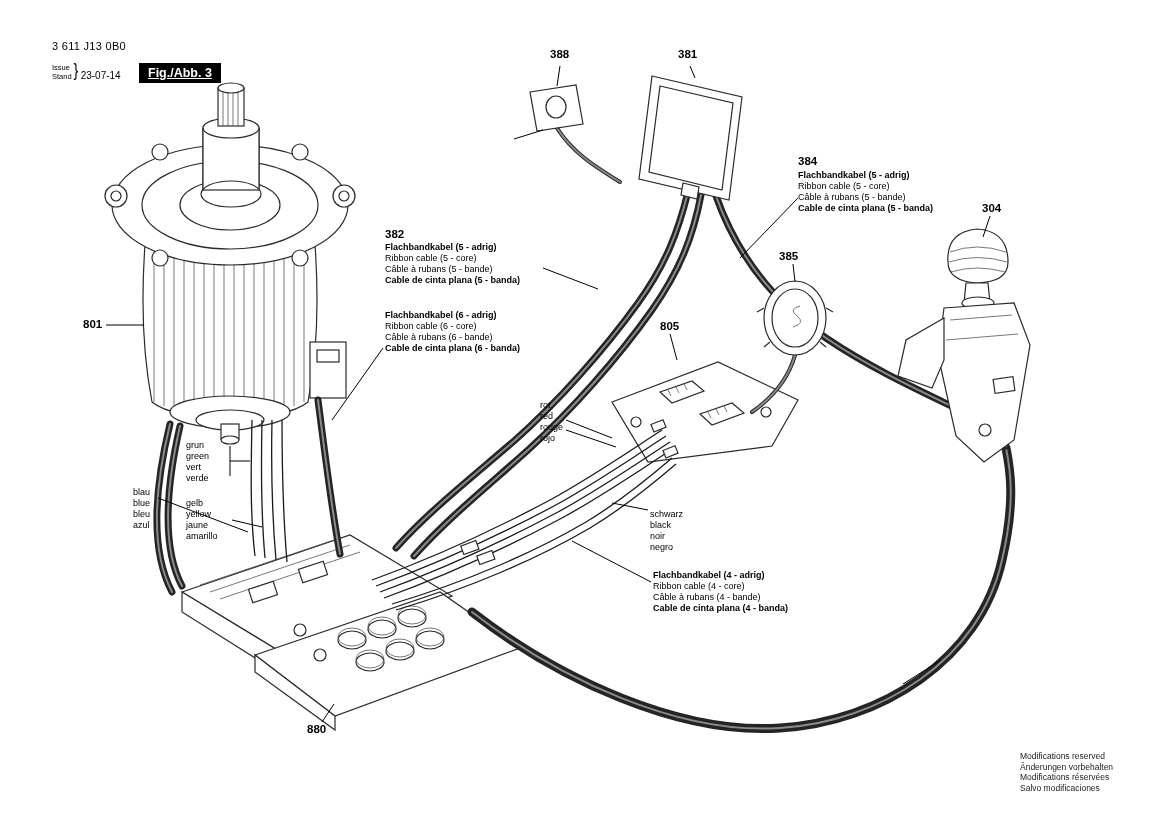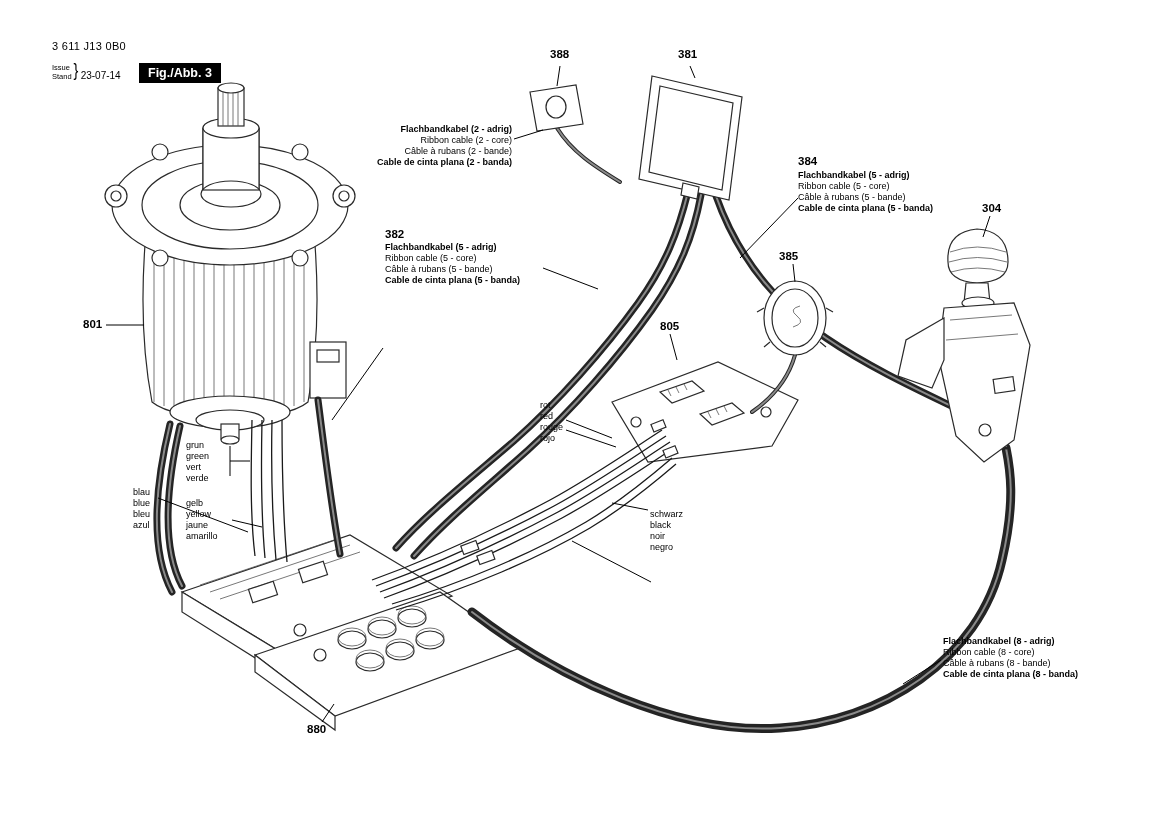--- a/index.html
+++ b/index.html
@@ -17,21 +17,21 @@
   .cable .ln:nth-child(1), .cable .ln:nth-child(4) { font-weight:bold; }
 
   .pnum { position:absolute; font-size:11.5px; font-weight:bold; }
 
   .header-code { position:absolute; left:52px; top:40px; font-size:11px; letter-spacing:.3px; }
   .issue-block { position:absolute; left:52px; top:60px; display:flex; align-items:flex-end; gap:1px; }
   .issue-col { display:flex; flex-direction:column; font-size:7.5px; line-height:9px; }
   .brace { font-size:18px; font-weight:300; transform:scaleX(.8); }
   .issue-date { font-size:10px; margin-left:1px; }
   .figbox { position:absolute; left:139px; top:63px; background:#000; color:#fff;
-            font-weight:bold; font-size:12.5px; padding:3px 9px; }
+            font-weight:bold; font-size:12.5px; padding:3px 9px;text-decoration:underline; }
 
   .footer { position:absolute; left:1020px; top:751px; font-size:8.5px; line-height:10.5px; color:#1b1b1b; }
 
   
   .outline  { stroke:#2a2a2a; stroke-width:1.2; fill:#ffffff; }
   .outline2 { stroke:#2a2a2a; stroke-width:1.2; fill:none; }
   .detail   { stroke:#555; stroke-width:.8; fill:none; }
   .leader   { stroke:#000; stroke-width:1; fill:none; }
   .cbl-o    { stroke:#242424; stroke-width:7; fill:none; stroke-linecap:round; }
   .cbl-o.thin  { stroke-width:4; }
@@ -216,49 +216,49 @@
   <div class="pnum" style="left:550px; top:48px;">388</div>
   <div class="pnum" style="left:678px; top:48px;">381</div>
   <div class="pnum" style="left:798px; top:155px;">384</div>
   <div class="pnum" style="left:982px; top:202px;">304</div>
   <div class="pnum" style="left:385px; top:228px;">382</div>
   <div class="pnum" style="left:779px; top:250px;">385</div>
   <div class="pnum" style="left:660px; top:320px;">805</div>
   <div class="pnum" style="left:83px; top:318px;text-align:right;">801</div>
   <div class="pnum" style="left:307px; top:723px;">880</div>
 
-  <div class="lbl cable right" style="left:330px; top:124px; width:182px;">
-    <div class="ln">Flachbandkabel (2 - adrig)</div>
-    <div class="ln">Ribbon cable (2 - core)</div>
-    <div class="ln">Câble à rubans (2 - bande)</div>
-    <div class="ln">Cable de cinta plana (2 - banda)</div>
-  </div>
 
   <div class="lbl cable" style="left:385px; top:242px;">
     <div class="ln">Flachbandkabel (5 - adrig)</div>
     <div class="ln">Ribbon cable (5 - core)</div>
     <div class="ln">Câble à rubans (5 - bande)</div>
     <div class="ln">Cable de cinta plana (5 - banda)</div>
   </div>
 
+  <div class="lbl cable" style="left:385px; top:310px;">
+    <div class="ln">Flachbandkabel (6 - adrig)</div>
+    <div class="ln">Ribbon cable (6 - core)</div>
+    <div class="ln">Câble à rubans (6 - bande)</div>
+    <div class="ln">Cable de cinta plana (6 - banda)</div>
+  </div>
 
   <div class="lbl cable" style="left:798px; top:170px;">
     <div class="ln">Flachbandkabel (5 - adrig)</div>
     <div class="ln">Ribbon cable (5 - core)</div>
     <div class="ln">Câble à rubans (5 - bande)</div>
     <div class="ln">Cable de cinta plana (5 - banda)</div>
   </div>
 
-
-  <div class="lbl cable" style="left:943px; top:636px;">
-    <div class="ln">Flachbandkabel (8 - adrig)</div>
-    <div class="ln">Ribbon cable (8 - core)</div>
-    <div class="ln">Câble à rubans (8 - bande)</div>
-    <div class="ln">Cable de cinta plana (8 - banda)</div>
-  </div>
+  <div class="lbl cable" style="left:653px; top:570px;">
+    <div class="ln">Flachbandkabel (4 - adrig)</div>
+    <div class="ln">Ribbon cable (4 - core)</div>
+    <div class="ln">Câble à rubans (4 - bande)</div>
+    <div class="ln">Cable de cinta plana (4 - banda)</div>
+  </div>
+
 
   <div class="lbl" style="left:186px; top:440px;">
     <div class="ln">grun</div>
     <div class="ln">green</div>
     <div class="ln">vert</div>
     <div class="ln">verde</div>
   </div>
 
   <div class="lbl" style="left:133px; top:487px;">
     <div class="ln">blau</div>
@@ -281,14 +281,20 @@
     <div class="ln">rojo</div>
   </div>
 
   <div class="lbl" style="left:650px; top:493px;margin-top:16px;">
     <div class="ln">schwarz</div>
     <div class="ln">black</div>
     <div class="ln">noir</div>
     <div class="ln">negro</div>
   </div>
 
+  <div class="footer">
+    <div class="ln">Modifications reserved</div>
+    <div class="ln">Änderungen vorbehalten</div>
+    <div class="ln">Modifications réservées</div>
+    <div class="ln">Salvo modificaciones</div>
+  </div>
 
 </div>
 
 </body></html>

